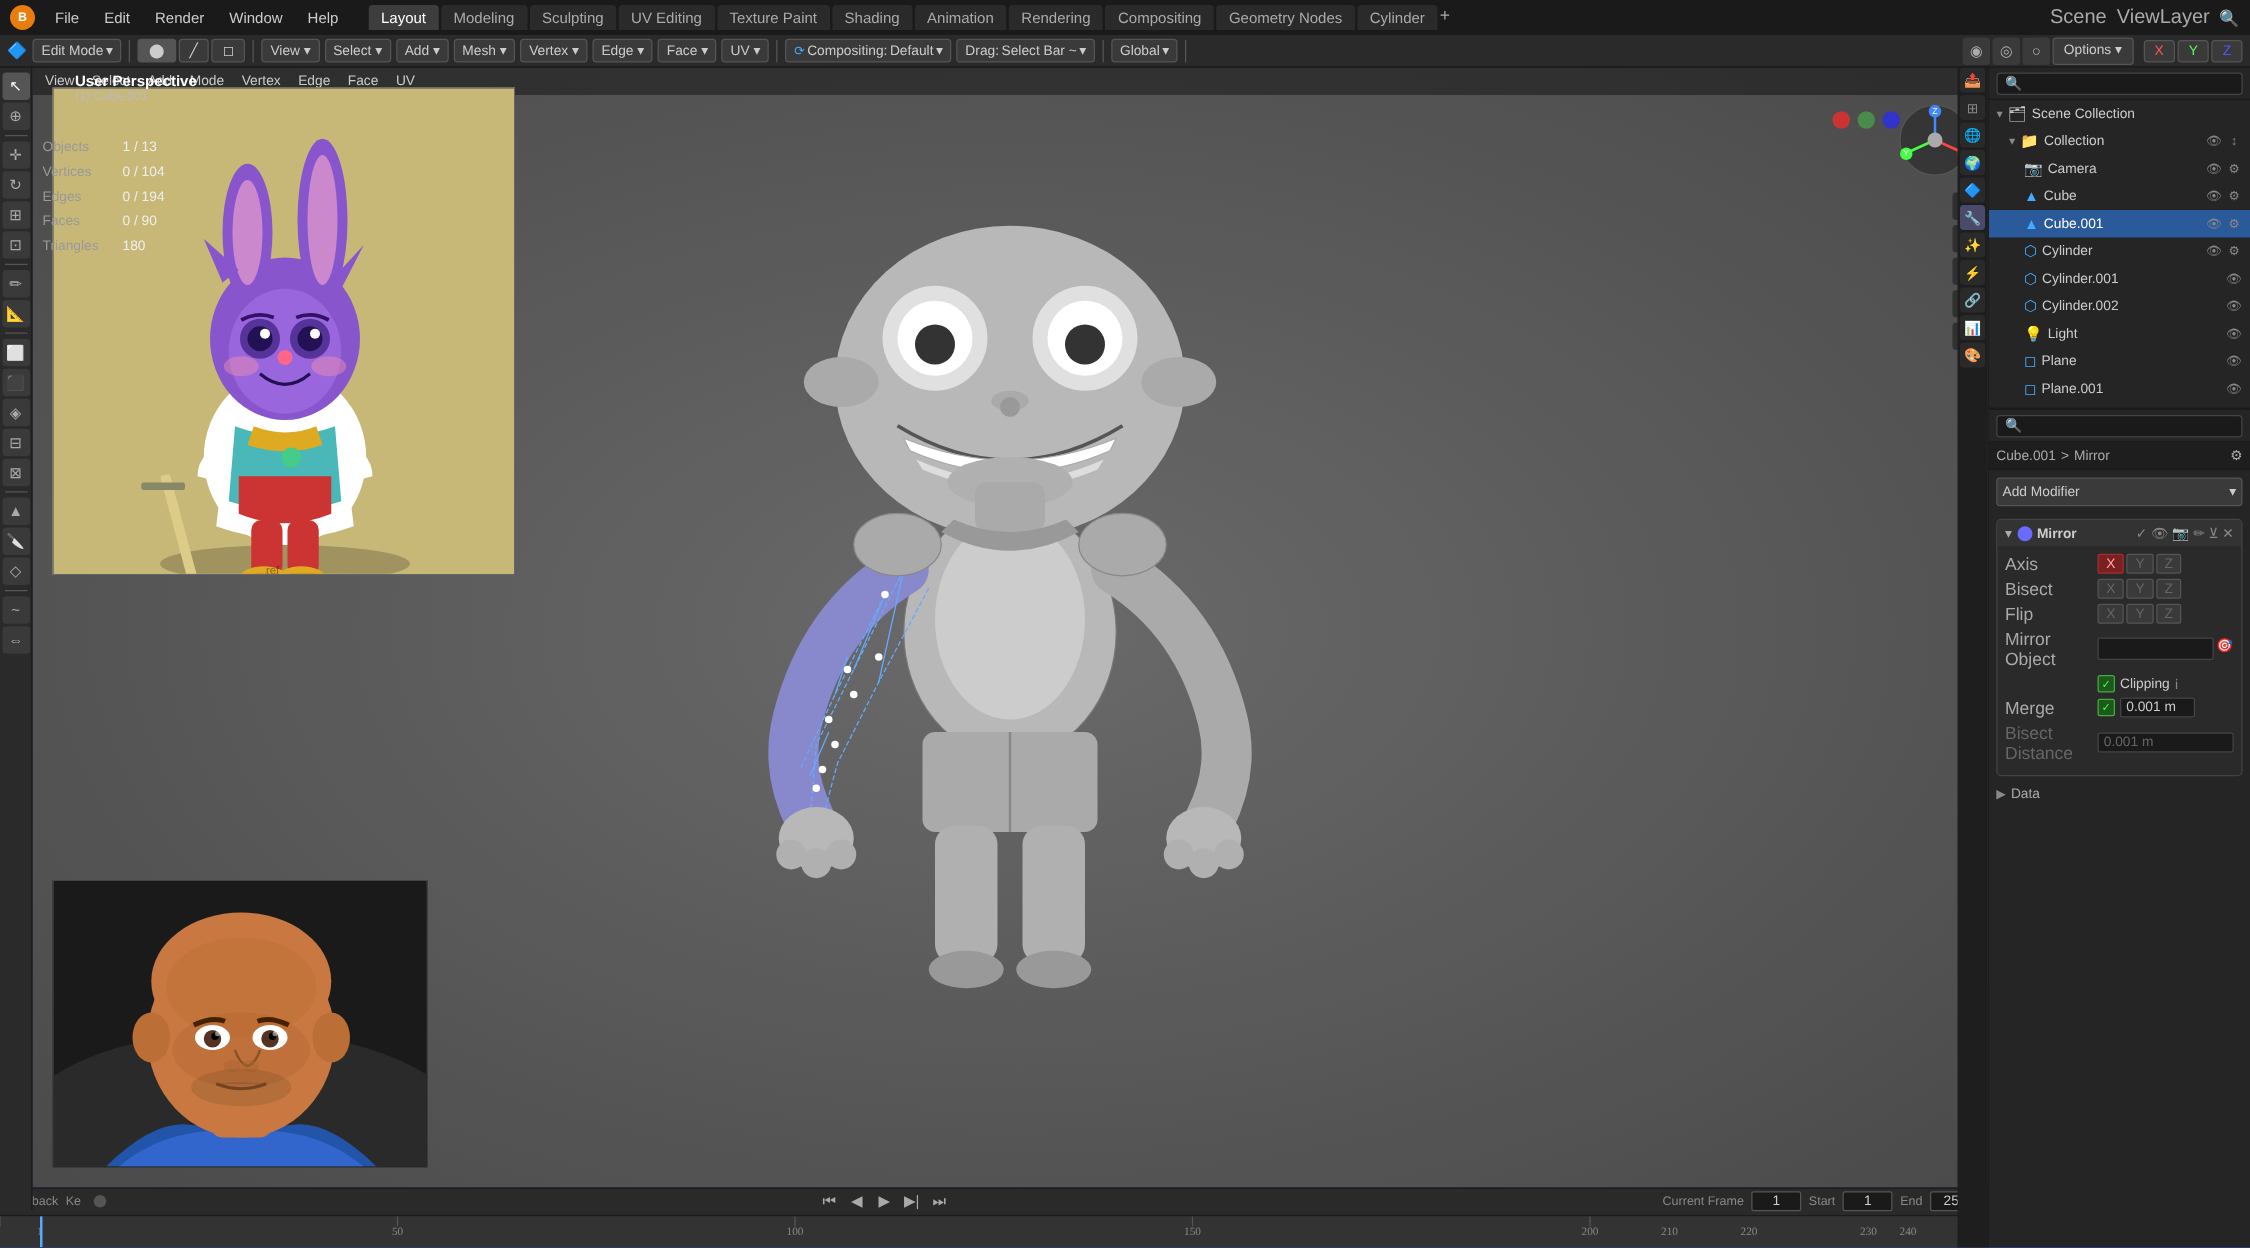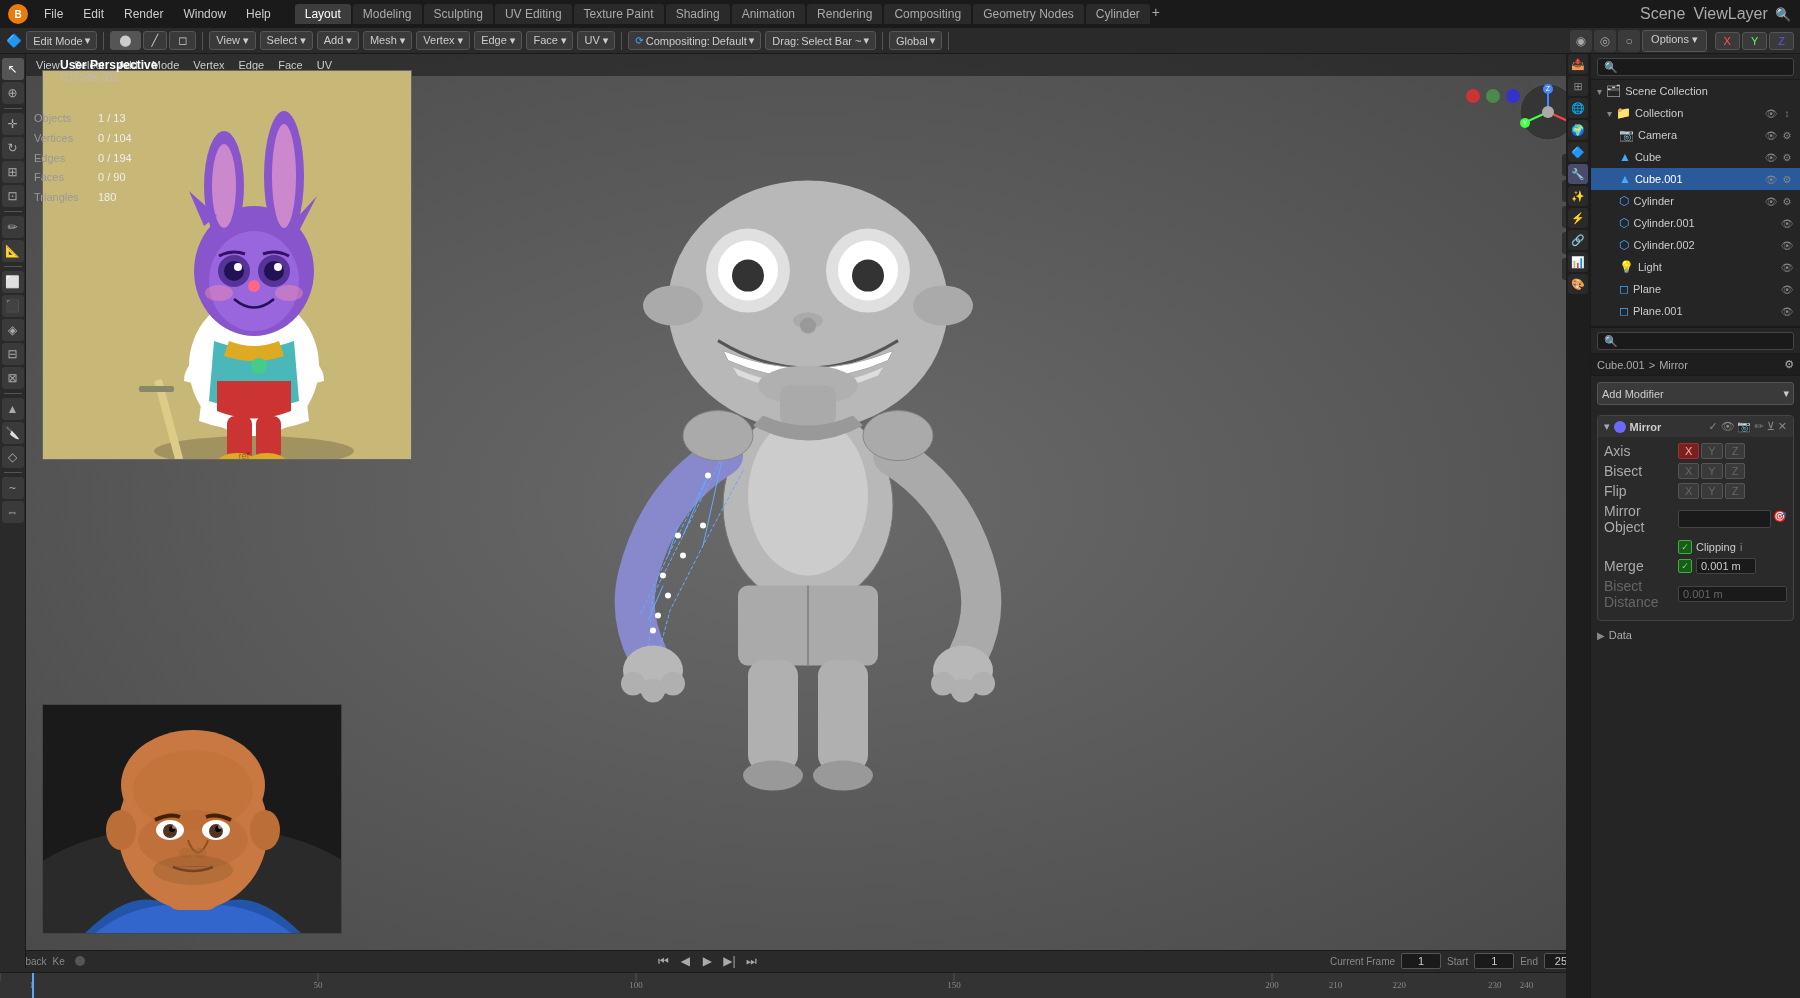--- a/index.html
+++ b/index.html
@@ -145,21 +145,20 @@
       width: 370px; height: 390px;
       background: #c8b878;
       border: 1px solid #666;
       overflow: hidden;
       z-index: 10;
     }
     #reference-image .ref-content {
       width: 100%; height: 100%;
       position: relative;
       overflow: hidden;
-      padding-left: 26px;
     }
 
     
     #webcam-overlay {
       position: absolute;
       bottom: 16px; left: 16px;
       width: 300px; height: 230px;
       background: #1a1a1a;
       border: 1px solid #444;
       overflow: hidden;

